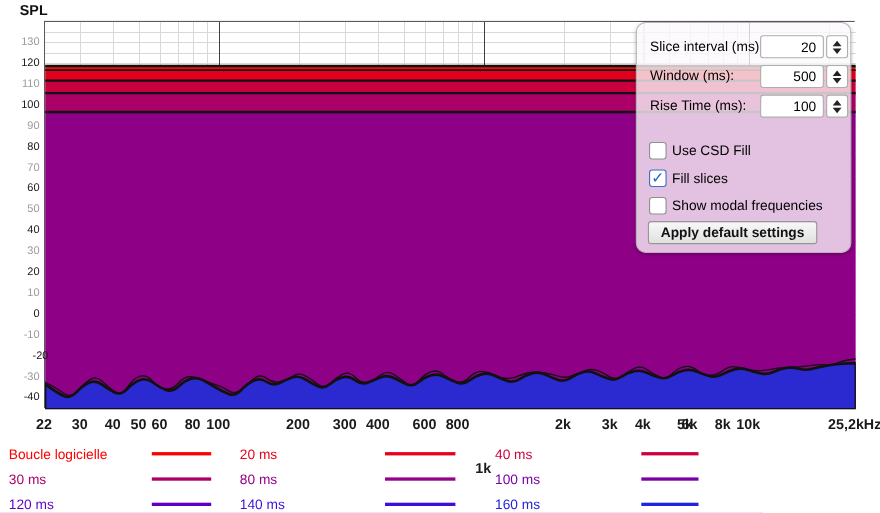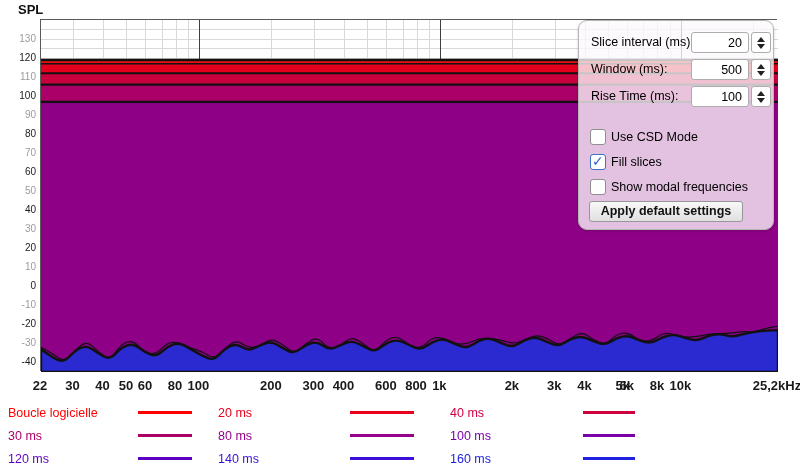--- a/index.html
+++ b/index.html
@@ -136,38 +136,38 @@
       <div class="ytick dark" style="top: 126.662px;">80</div>
       <div class="ytick light" style="top: 145.689px; padding-left: 6px;">70</div>
       <div class="ytick dark" style="top: 164.716px;">60</div>
       <div class="ytick light" style="top: 183.743px;">50</div>
       <div class="ytick dark" style="top: 202.77px;">40</div>
       <div class="ytick light" style="top: 221.797px;">30</div>
       <div class="ytick dark" style="top: 240.824px;">20</div>
       <div class="ytick light" style="top: 259.851px;">10</div>
       <div class="ytick dark" style="top: 278.878px;">0</div>
       <div class="ytick light" style="top: 297.905px;">-10</div>
-      <div class="ytick dark" style="top: 316.932px;">-20</div>
+      <div class="ytick dark" style="top: 316.932px; margin-left: 8px;">-20</div>
       <div class="ytick light" style="top: 335.959px;">-30</div>
       <div class="ytick dark" style="top: 354.986px;">-40</div>
     </div>
   <div id="xticks">
       <div class="xtick" style="left: 40px;">22</div>
       <div class="xtick" style="left: 72.4529px;">30</div>
       <div class="xtick" style="left: 102.554px;">40</div>
       <div class="xtick" style="left: 125.903px;">50</div>
       <div class="xtick" style="left: 144.98px;">60</div>
       <div class="xtick" style="left: 175.082px;">80</div>
       <div class="xtick" style="left: 198.43px;">100</div>
       <div class="xtick" style="left: 270.957px;">200</div>
       <div class="xtick" style="left: 313.383px;">300</div>
       <div class="xtick" style="left: 343.485px;">400</div>
       <div class="xtick" style="left: 385.91px;">600</div>
       <div class="xtick" style="left: 416.012px;">800</div>
-      <div class="xtick" style="left: 439.36px;">1k</div>
+      <div class="xtick" style="left: 439.36px; margin-top: 40px;">1k</div>
       <div class="xtick" style="left: 511.888px;">2k</div>
       <div class="xtick" style="left: 554.313px;">3k</div>
       <div class="xtick" style="left: 584.415px;">4k</div>
       <div class="xtick" style="left: 607.763px; margin-left: 15px;">5k</div>
       <div class="xtick" style="left: 626.84px;">6k</div>
       <div class="xtick" style="left: 656.942px;">8k</div>
       <div class="xtick" style="left: 680.291px;">10k</div>
       <div class="xtick" style="left: 777px;">25,2kHz</div>
     </div>
 
@@ -188,21 +188,21 @@
         <div class="field-label" style="top: 65px;">Rise Time (ms):</div>
         <input class="field-input" value="100" style="top: 65px;">
         <div class="spinner" style="top: 65px;">
           <div class="spin-up"></div>
           <div class="spin-down"></div>
         </div>
       </div>
     <div id="panel-checks">
         <div class="cb-row" style="top: 108px;">
           <div class="cb-box"></div>
-          <div class="cb-label">Use CSD Mode</div>
+          <div class="cb-label">Use CSD Fill</div>
         </div>
         <div class="cb-row" style="top: 133px;">
           <div class="cb-box checked">
             <div class="cb-check">✓</div>
           </div>
           <div class="cb-label">Fill slices</div>
         </div>
         <div class="cb-row" style="top: 158px;">
           <div class="cb-box"></div>
           <div class="cb-label">Show modal frequencies</div>

